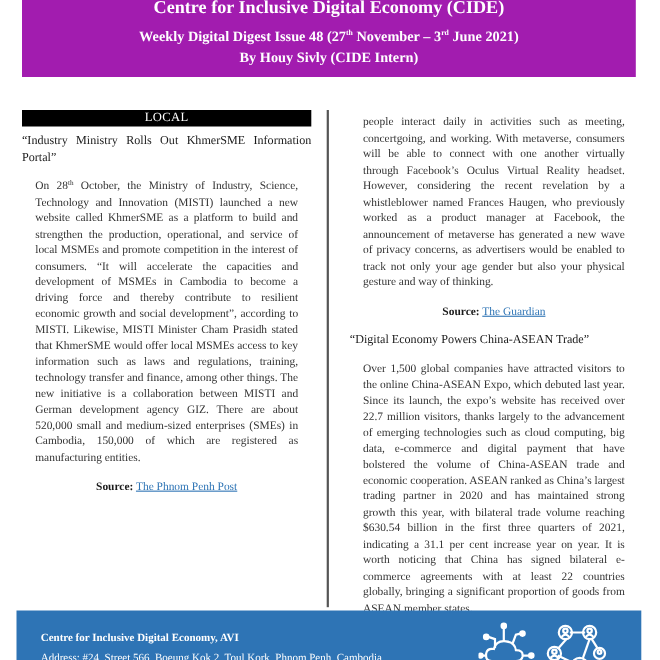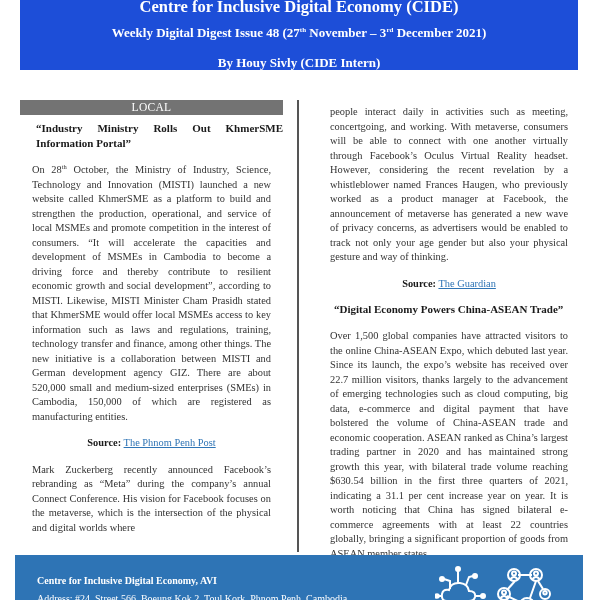--- a/index.html
+++ b/index.html
@@ -4,67 +4,66 @@
 <style>
   html, body { margin: 0; padding: 0; }
   body {
     width: 600px; height: 600px; overflow: hidden; position: relative;
     background: #ffffff;
     font-family: "Liberation Serif", "DejaVu Serif", serif;
     color: #333333;
   }
   .header {
     position: absolute; left: 20px; top: 0; width: 558px; height: 70px;
-    background: #1d4ed8; color: #ffffff; text-align: center;
+    background: #a21caf; color: #ffffff; text-align: center;
   }
   .header .title { font-size: 16.5px; font-weight: bold; margin-top: -3px; line-height: 20px; }
   .header .subtitle { font-size: 13px; font-weight: bold; margin-top: 4px; line-height: 18px; }
-  .header .byline { font-size: 13px; font-weight: bold; margin-top: 12px; line-height: 18px; }
+  .header .byline { font-size: 13px; font-weight: bold; margin-top: 1px; line-height: 18px; }
   .header sup { font-size: 7px; vertical-align: 5px; }
 
   .col { position: absolute; font-size: 10.4px; line-height: 14.5px; }
   .col-left { left: 20px; top: 100px; width: 263px; }
   .col-right { left: 318px; top: 93px; width: 262px; }
   .divider { position: absolute; left: 297px; top: 100px; width: 1.5px; height: 452px; background: #555555; }
 
   .section-bar {
-    background: #737373; color: #ffffff; text-align: center;
+    background: #000000; color: #ffffff; text-align: center;
     font-size: 11.5px; height: 15px; line-height: 15px; letter-spacing: 0.3px;
   }
-  .headline { font-weight: bold; color: #1a1a1a; font-size: 11px; line-height: 15px; margin: 6px 0 6px 16px; text-align: justify; }
+  .headline { font-weight: normal; color: #1a1a1a; font-size: 11px; line-height: 15px; margin: 6px 0 6px 0; text-align: justify; }
   .para { text-align: justify; margin: 12px; }
   .para sup { font-size: 6.5px; vertical-align: 4px; line-height: 0; }
   .source { margin: 12px 0 11px 0; color: #1a1a1a; text-align: center; }
   .source b { font-weight: bold; }
   .source a { color: #2e74b5; text-decoration: underline; }
 
   .footer {
     position: absolute; left: 15px; top: 555px; width: 568px; height: 60px;
     background: #2e74b5; color: #ffffff;
   }
   .footer .org { position: absolute; left: 22px; top: 20px; font-size: 10px; font-weight: bold; }
   .footer .addr { position: absolute; left: 22px; top: 38px; font-size: 10px; white-space: nowrap; }
   .footer .icons { position: absolute; left: 420px; top: 8px; }
 </style>
 </head>
 <body>
 
 <div class="header">
   <div class="title">Centre for Inclusive Digital Economy (CIDE)</div>
-  <div class="subtitle"><span>Weekly Digital Digest Issue 48 (27</span><sup>th</sup><span> November – 3</span><sup>rd</sup><span> December 2021)</span></div>
+  <div class="subtitle"><span>Weekly Digital Digest Issue 48 (27</span><sup>th</sup><span> November – 3</span><sup>rd</sup><span> June 2021)</span></div>
   <div class="byline">By Houy Sivly (CIDE Intern)</div>
 </div>
 
 <div class="col col-left">
   <div class="section-bar">LOCAL</div>
   <div class="headline">“Industry Ministry Rolls Out KhmerSME Information Portal”</div>
   <p class="para"><span>On 28</span><sup>th</sup><span> October, the Ministry of Industry, Science, Technology and Innovation (MISTI) launched a new website called KhmerSME as a platform to build and strengthen the production, operational, and service of local MSMEs and promote competition in the interest of consumers. “It will accelerate the capacities and development of MSMEs in Cambodia to become a driving force and thereby contribute to resilient economic growth and social development”, according to MISTI. Likewise, MISTI Minister Cham Prasidh stated that KhmerSME would offer local MSMEs access to key information such as laws and regulations, training, technology transfer and finance, among other things. The new initiative is a collaboration between MISTI and German development agency GIZ. There are about 520,000 small and medium-sized enterprises (SMEs) in Cambodia, 150,000 of which are registered as manufacturing entities.</span></p>
   <div class="source"><b>Source:</b> <a>The Phnom Penh Post</a></div>
 
-  <p class="para">Mark Zuckerberg recently announced Facebook’s rebranding as “Meta” during the company’s annual Connect Conference. His vision for Facebook focuses on the metaverse, which is the intersection of the physical and digital worlds where</p>
 </div>
 
 <div class="divider"></div>
 
 <div class="col col-right">
   <p class="para">people interact daily in activities such as meeting, concertgoing, and working. With metaverse, consumers will be able to connect with one another virtually through Facebook’s Oculus Virtual Reality headset. However, considering the recent revelation by a whistleblower named Frances Haugen, who previously worked as a product manager at Facebook, the announcement of metaverse has generated a new wave of privacy concerns, as advertisers would be enabled to track not only your age gender but also your physical gesture and way of thinking.</p>
   <div class="source"><b>Source:</b> <a>The Guardian</a></div>
   <div class="headline">“Digital Economy Powers China-ASEAN Trade”</div>
   <p class="para">Over 1,500 global companies have attracted visitors to the online China-ASEAN Expo, which debuted last year. Since its launch, the expo’s website has received over 22.7 million visitors, thanks largely to the advancement of emerging technologies such as cloud computing, big data, e-commerce and digital payment that have bolstered the volume of China-ASEAN trade and economic cooperation. ASEAN ranked as China’s largest trading partner in 2020 and has maintained strong growth this year, with bilateral trade volume reaching $630.54 billion in the first three quarters of 2021, indicating a 31.1 per cent increase year on year. It is worth noticing that China has signed bilateral e-commerce agreements with at least 22 countries globally, bringing a significant proportion of goods from ASEAN member states.</p>
   <div class="source"><b>Source:</b> <a>Big News Network</a></div>

